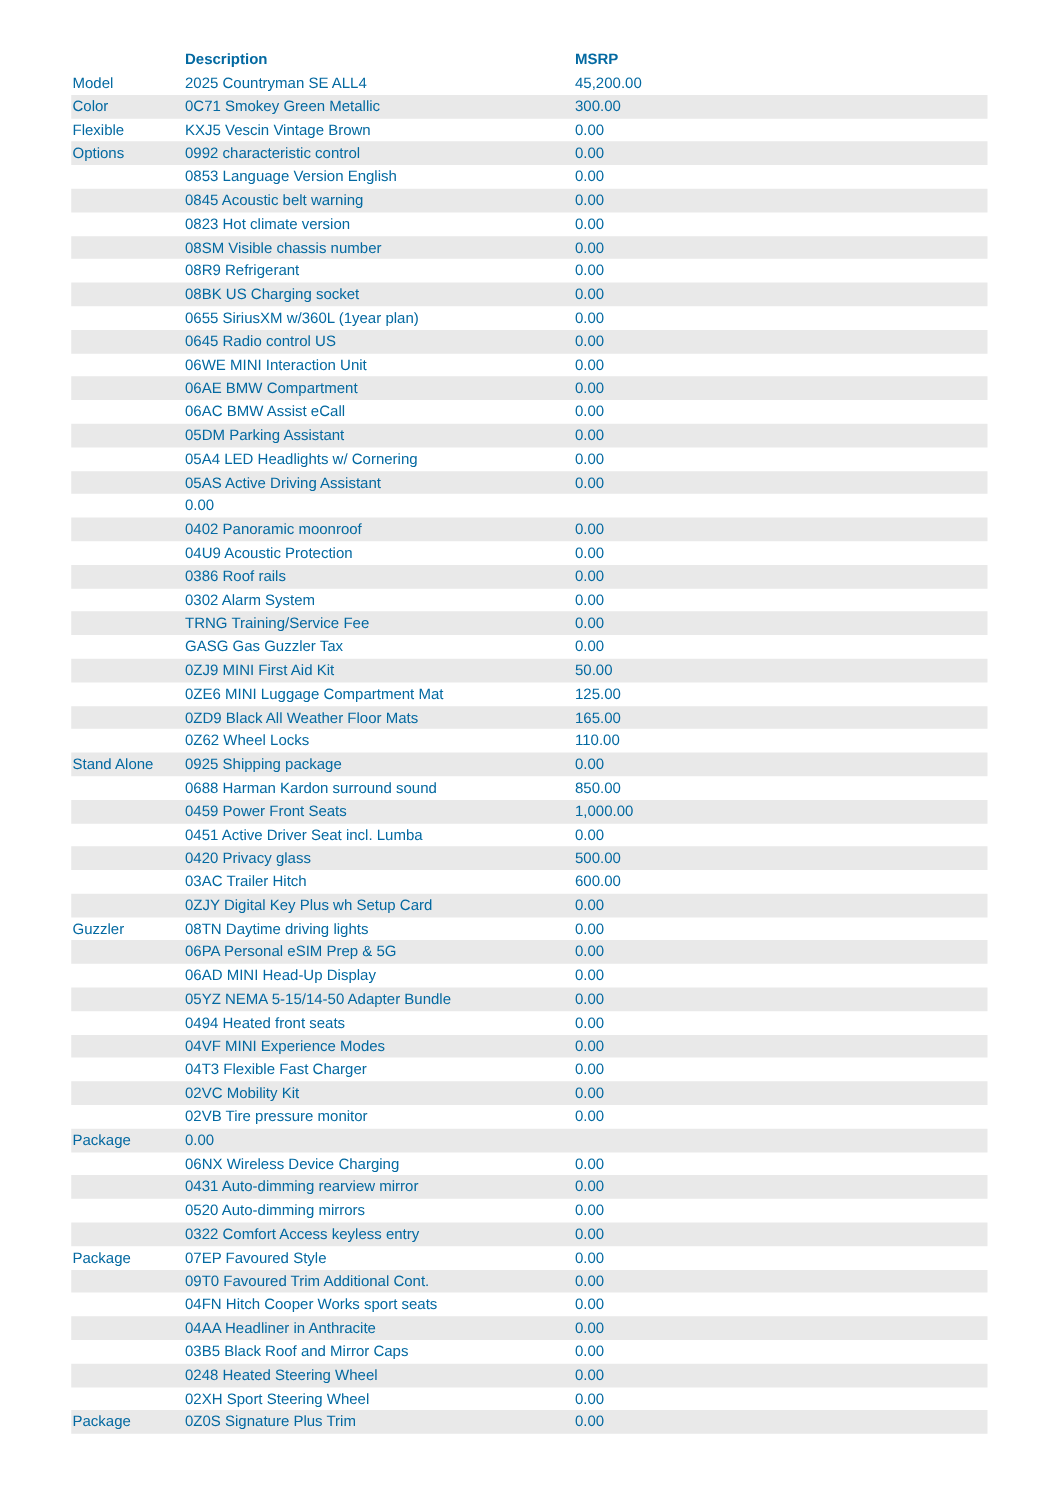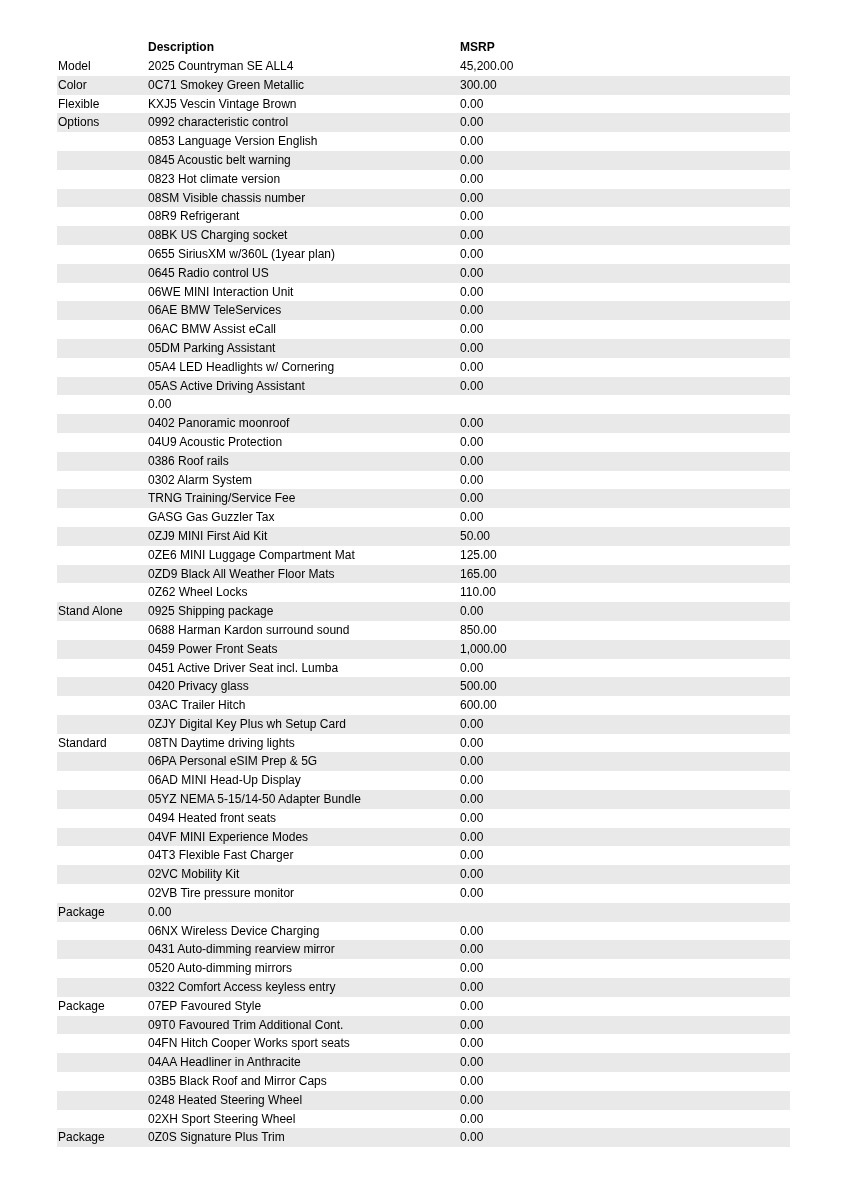--- a/index.html
+++ b/index.html
@@ -14,21 +14,21 @@
     height: 1200px;
     background: #ffffff;
     overflow: hidden;
   }
   .table {
     position: absolute;
     left: 57px;
     top: 38px;
     width: 733px;
     font-size: 12px;
-    color: #000000;
+    color: #0369a1;
   }
   .row {
     display: grid;
     grid-template-columns: 91px 1fr 150px 180px;
     height: 18.8px;
     align-items: center;
     line-height: 18.8px;
     white-space: nowrap;
     overflow: hidden;
   }
@@ -141,21 +141,21 @@
           <div class="cell tail"></div>
         </div>
         <div class="row">
           <div class="cell cat"></div>
           <div class="cell desc">06WE MINI Interaction Unit</div>
           <div class="cell msrp">0.00</div>
           <div class="cell tail"></div>
         </div>
         <div class="row alt">
           <div class="cell cat"></div>
-          <div class="cell desc">06AE BMW TeleServices</div>
+          <div class="cell desc">06AE BMW Compartment</div>
           <div class="cell msrp">0.00</div>
           <div class="cell tail"></div>
         </div>
         <div class="row">
           <div class="cell cat"></div>
           <div class="cell desc">06AC BMW Assist eCall</div>
           <div class="cell msrp">0.00</div>
           <div class="cell tail"></div>
         </div>
         <div class="row alt">
@@ -277,21 +277,21 @@
           <div class="cell msrp">600.00</div>
           <div class="cell tail"></div>
         </div>
         <div class="row alt">
           <div class="cell cat"></div>
           <div class="cell desc">0ZJY Digital Key Plus wh Setup Card</div>
           <div class="cell msrp">0.00</div>
           <div class="cell tail"></div>
         </div>
         <div class="row">
-          <div class="cell cat">Standard</div>
+          <div class="cell cat">Guzzler</div>
           <div class="cell desc">08TN Daytime driving lights</div>
           <div class="cell msrp">0.00</div>
           <div class="cell tail"></div>
         </div>
         <div class="row alt">
           <div class="cell cat"></div>
           <div class="cell desc">06PA Personal eSIM Prep &amp; 5G</div>
           <div class="cell msrp">0.00</div>
           <div class="cell tail"></div>
         </div>

